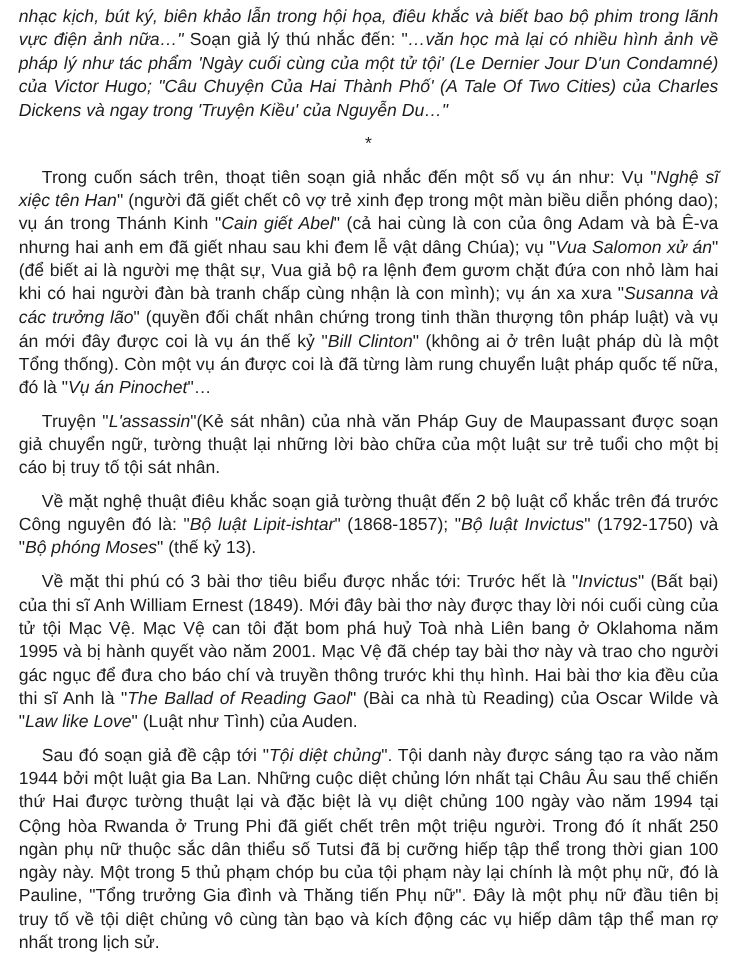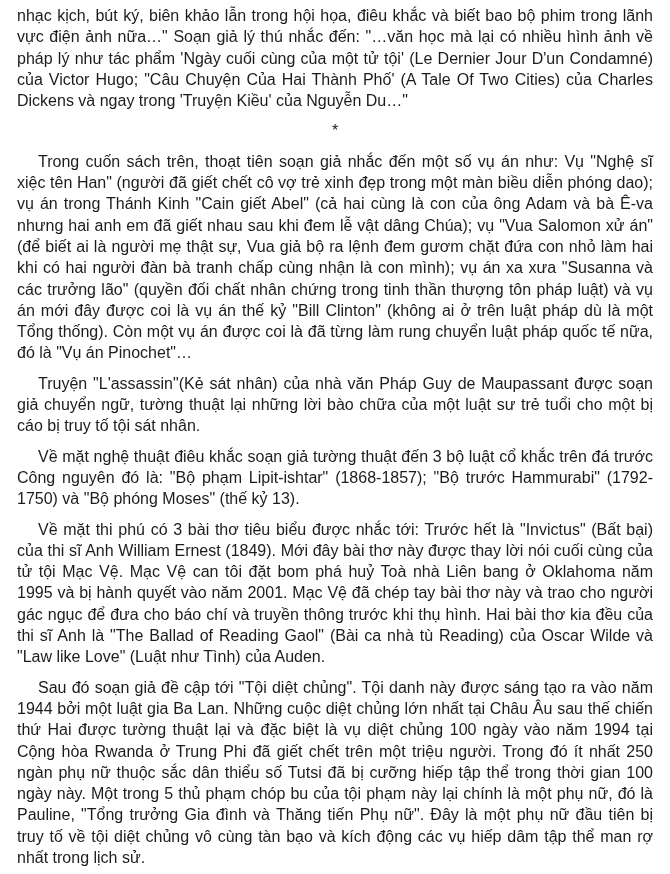--- a/index.html
+++ b/index.html
@@ -28,28 +28,29 @@
     text-align: justify;
   }
   .page p.indent {
     text-indent: 21px;
   }
   .page p.center {
     text-align: center;
     text-indent: 0;
   }
   .it {
+    font-style: italic;
   }
 </style>
 </head>
 <body>
 
 <main class="page">
   <div>
       <p class=""><span class="it">nhạc kịch, bút ký, biên khảo lẫn trong hội họa, điêu khắc và biết bao bộ phim trong lãnh vực điện ảnh nữa…"</span><span>  Soạn giả lý thú nhắc đến: "</span><span class="it">…văn học mà lại có nhiều hình ảnh về pháp lý như tác phẩm 'Ngày cuối cùng của một tử tội' (Le Dernier Jour D'un Condamné) của Victor Hugo; "Câu Chuyện Của Hai Thành Phố' (A Tale Of Two Cities) của Charles Dickens và ngay trong 'Truyện Kiều' của Nguyễn Du…"</span></p>
       <p class="center"><span>*</span></p>
       <p class="indent"><span>Trong cuốn sách trên, thoạt tiên soạn giả nhắc đến một số vụ án như: Vụ "</span><span class="it">Nghệ sĩ xiệc tên Han</span><span>" (người đã giết chết cô vợ trẻ xinh đẹp trong một màn biều diễn phóng dao); vụ án trong Thánh Kinh "</span><span class="it">Cain giết Abel</span><span>" (cả hai cùng là con của ông Adam và bà Ê-va nhưng hai anh em đã giết nhau sau khi đem lễ vật dâng Chúa); vụ "</span><span class="it">Vua Salomon xử án</span><span>" (để biết ai là người mẹ thật sự, Vua giả bộ ra lệnh đem gươm chặt đứa con nhỏ làm hai khi có hai người đàn bà tranh chấp cùng nhận là con mình); vụ án xa xưa "</span><span class="it">Susanna và các trưởng lão</span><span>" (quyền đối chất nhân chứng trong tinh thần thượng tôn pháp luật) và vụ án mới đây được coi là vụ án thế kỷ "</span><span class="it">Bill Clinton</span><span>" (không ai ở trên luật pháp dù là một Tổng thống). Còn một vụ án được coi là đã từng làm rung chuyển luật pháp quốc tế nữa, đó là "</span><span class="it">Vụ án Pinochet</span><span>"…</span></p>
       <p class="indent"><span>Truyện "</span><span class="it">L'assassin</span><span>"(Kẻ sát nhân) của nhà văn Pháp Guy de Maupassant được soạn giả chuyển ngữ, tường thuật lại những lời bào chữa của một luật sư trẻ tuổi cho một bị cáo bị truy tố tội sát nhân.</span></p>
-      <p class="indent"><span>Về mặt nghệ thuật điêu khắc soạn giả tường thuật đến 3 bộ luật cổ khắc trên đá trước Công nguyên đó là: "</span><span class="it">Bộ phạm Lipit-ishtar</span><span>" (1868-1857); "</span><span class="it">Bộ trước Hammurabi</span><span>" (1792-1750) và "</span><span class="it">Bộ phóng Moses</span><span>" (thế kỷ 13).</span></p>
+      <p class="indent"><span>Về mặt nghệ thuật điêu khắc soạn giả tường thuật đến 2 bộ luật cổ khắc trên đá trước Công nguyên đó là: "</span><span class="it">Bộ luật Lipit-ishtar</span><span>" (1868-1857); "</span><span class="it">Bộ luật Invictus</span><span>" (1792-1750) và "</span><span class="it">Bộ phóng Moses</span><span>" (thế kỷ 13).</span></p>
       <p class="indent"><span>Về mặt thi phú có 3 bài thơ tiêu biểu được nhắc tới: Trước hết là "</span><span class="it">Invictus</span><span>" (Bất bại) của thi sĩ Anh William Ernest (1849). Mới đây bài thơ này được thay lời nói cuối cùng của tử tội Mạc Vệ. Mạc Vệ can tôi đặt bom phá huỷ Toà nhà Liên bang ở Oklahoma năm 1995 và bị hành quyết vào năm 2001. Mạc Vệ đã chép tay bài thơ này và trao cho người gác ngục để đưa cho báo chí và truyền thông trước khi thụ hình. Hai bài thơ kia đều của thi sĩ Anh là "</span><span class="it">The Ballad of Reading Gaol</span><span>" (Bài ca nhà tù Reading) của Oscar Wilde và "</span><span class="it">Law like Love</span><span>" (Luật như Tình) của Auden.</span></p>
       <p class="indent"><span>Sau đó soạn giả đề cập tới "</span><span class="it">Tội diệt chủng</span><span>". Tội danh này được sáng tạo ra vào năm 1944 bởi một luật gia Ba Lan. Những cuộc diệt chủng lớn nhất tại Châu Âu sau thế chiến thứ Hai được tường thuật lại và đặc biệt là vụ diệt chủng 100 ngày vào năm 1994 tại Cộng hòa Rwanda ở Trung Phi đã giết chết trên một triệu người. Trong đó ít nhất 250 ngàn phụ nữ thuộc sắc dân thiểu số Tutsi đã bị cưỡng hiếp tập thể trong thời gian 100 ngày này. Một trong 5 thủ phạm chóp bu của tội phạm này lại chính là một phụ nữ, đó là Pauline, "Tổng trưởng Gia đình và Thăng tiến Phụ nữ". Đây là một phụ nữ đầu tiên bị truy tố về tội diệt chủng vô cùng tàn bạo và kích động các vụ hiếp dâm tập thể man rợ nhất trong lịch sử.</span></p>
     </div>
 </main>
 
 </body></html>

